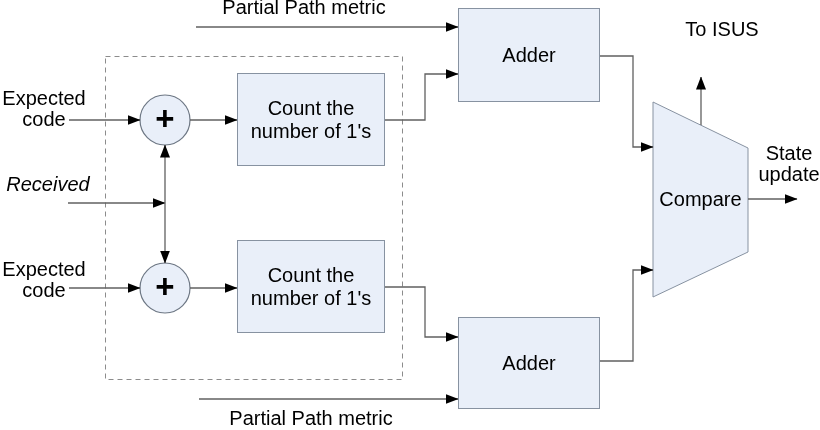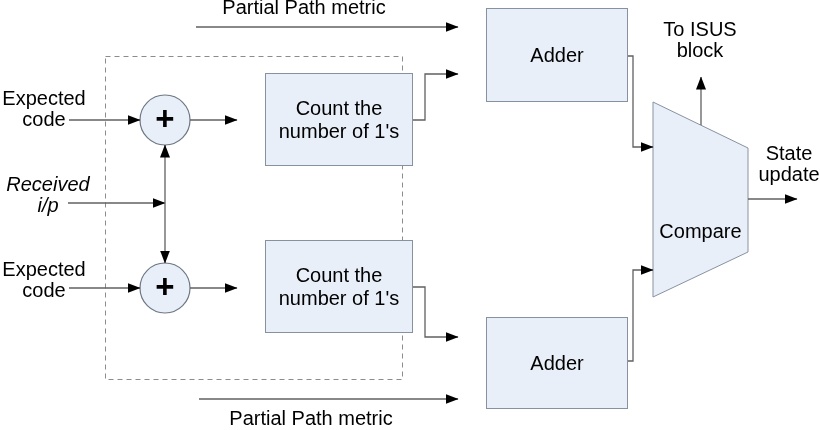--- a/index.html
+++ b/index.html
@@ -4,29 +4,29 @@
 <style>
   html,body{margin:0;padding:0;background:#ffffff;}
   #canvas{
     position:relative;width:820px;height:430px;background:#ffffff;
     font-family:"Liberation Sans","DejaVu Sans",sans-serif;color:#000;overflow:hidden;
   }
   #wires{position:absolute;left:0;top:0;width:820px;height:430px;z-index:1;}
   .block{
     position:absolute;z-index:2;background:#e9eff9;border:1px solid #8792a1;
     display:flex;align-items:center;justify-content:center;text-align:center;
-    font-size:20px;line-height:23px;box-sizing:border-box;margin-left:28px;
+    font-size:20px;line-height:23px;box-sizing:border-box;
   }
   .lbl{position:absolute;z-index:3;font-size:20px;line-height:21px;text-align:center;white-space:nowrap;}
   .lbl span{display:block;}
   .plus{
     position:absolute;z-index:3;font-size:33px;font-weight:bold;line-height:33px;
     transform:translate(-50%,-54%);
   }
-  .cmp-lbl{position:absolute;z-index:3;font-size:20px;text-align:center;white-space:nowrap;margin-top:32px;}
+  .cmp-lbl{position:absolute;z-index:3;font-size:20px;text-align:center;white-space:nowrap;}
 </style>
 </head>
 <body>
 
 <div id="canvas">
 
   <svg id="wires" viewBox="0 0 820 430">
     <defs>
       <marker id="arr" markerWidth="13" markerHeight="10" refX="12.5" refY="5" orient="auto" markerUnits="userSpaceOnUse">
         <path d="M0,0 L13,5 L0,10 Z" fill="#000000"></path>
@@ -88,34 +88,32 @@
 
   <div class="lbl" style="left:204px;top:-3px;width:200px;">Partial Path metric</div>
 
   <div class="lbl" style="left:0px;top:88px;width:88px;">
     <span>Expected</span>
     <span>code</span>
   </div>
 
   <div class="lbl" style="left:0px;top:174px;width:96px;font-style:italic;">
     <span>Received</span>
-    <span>i/p</span>
   </div>
 
   <div class="lbl" style="left:0px;top:259px;width:88px;">
     <span>Expected</span>
     <span>code</span>
   </div>
 
 
   <div class="lbl" style="left:211px;top:408px;width:200px;">Partial Path metric</div>
 
-  <div class="lbl" style="left:650px;top:19px;width:100px;">
+  <div class="lbl" style="left:672px;top:19px;width:100px;">
     <span>To ISUS</span>
-    <span>block</span>
   </div>
 
   <div class="lbl" style="left:754px;top:143px;width:70px;">
     <span>State</span>
     <span>update</span>
   </div>
 
 </div>
 
 </body></html>

